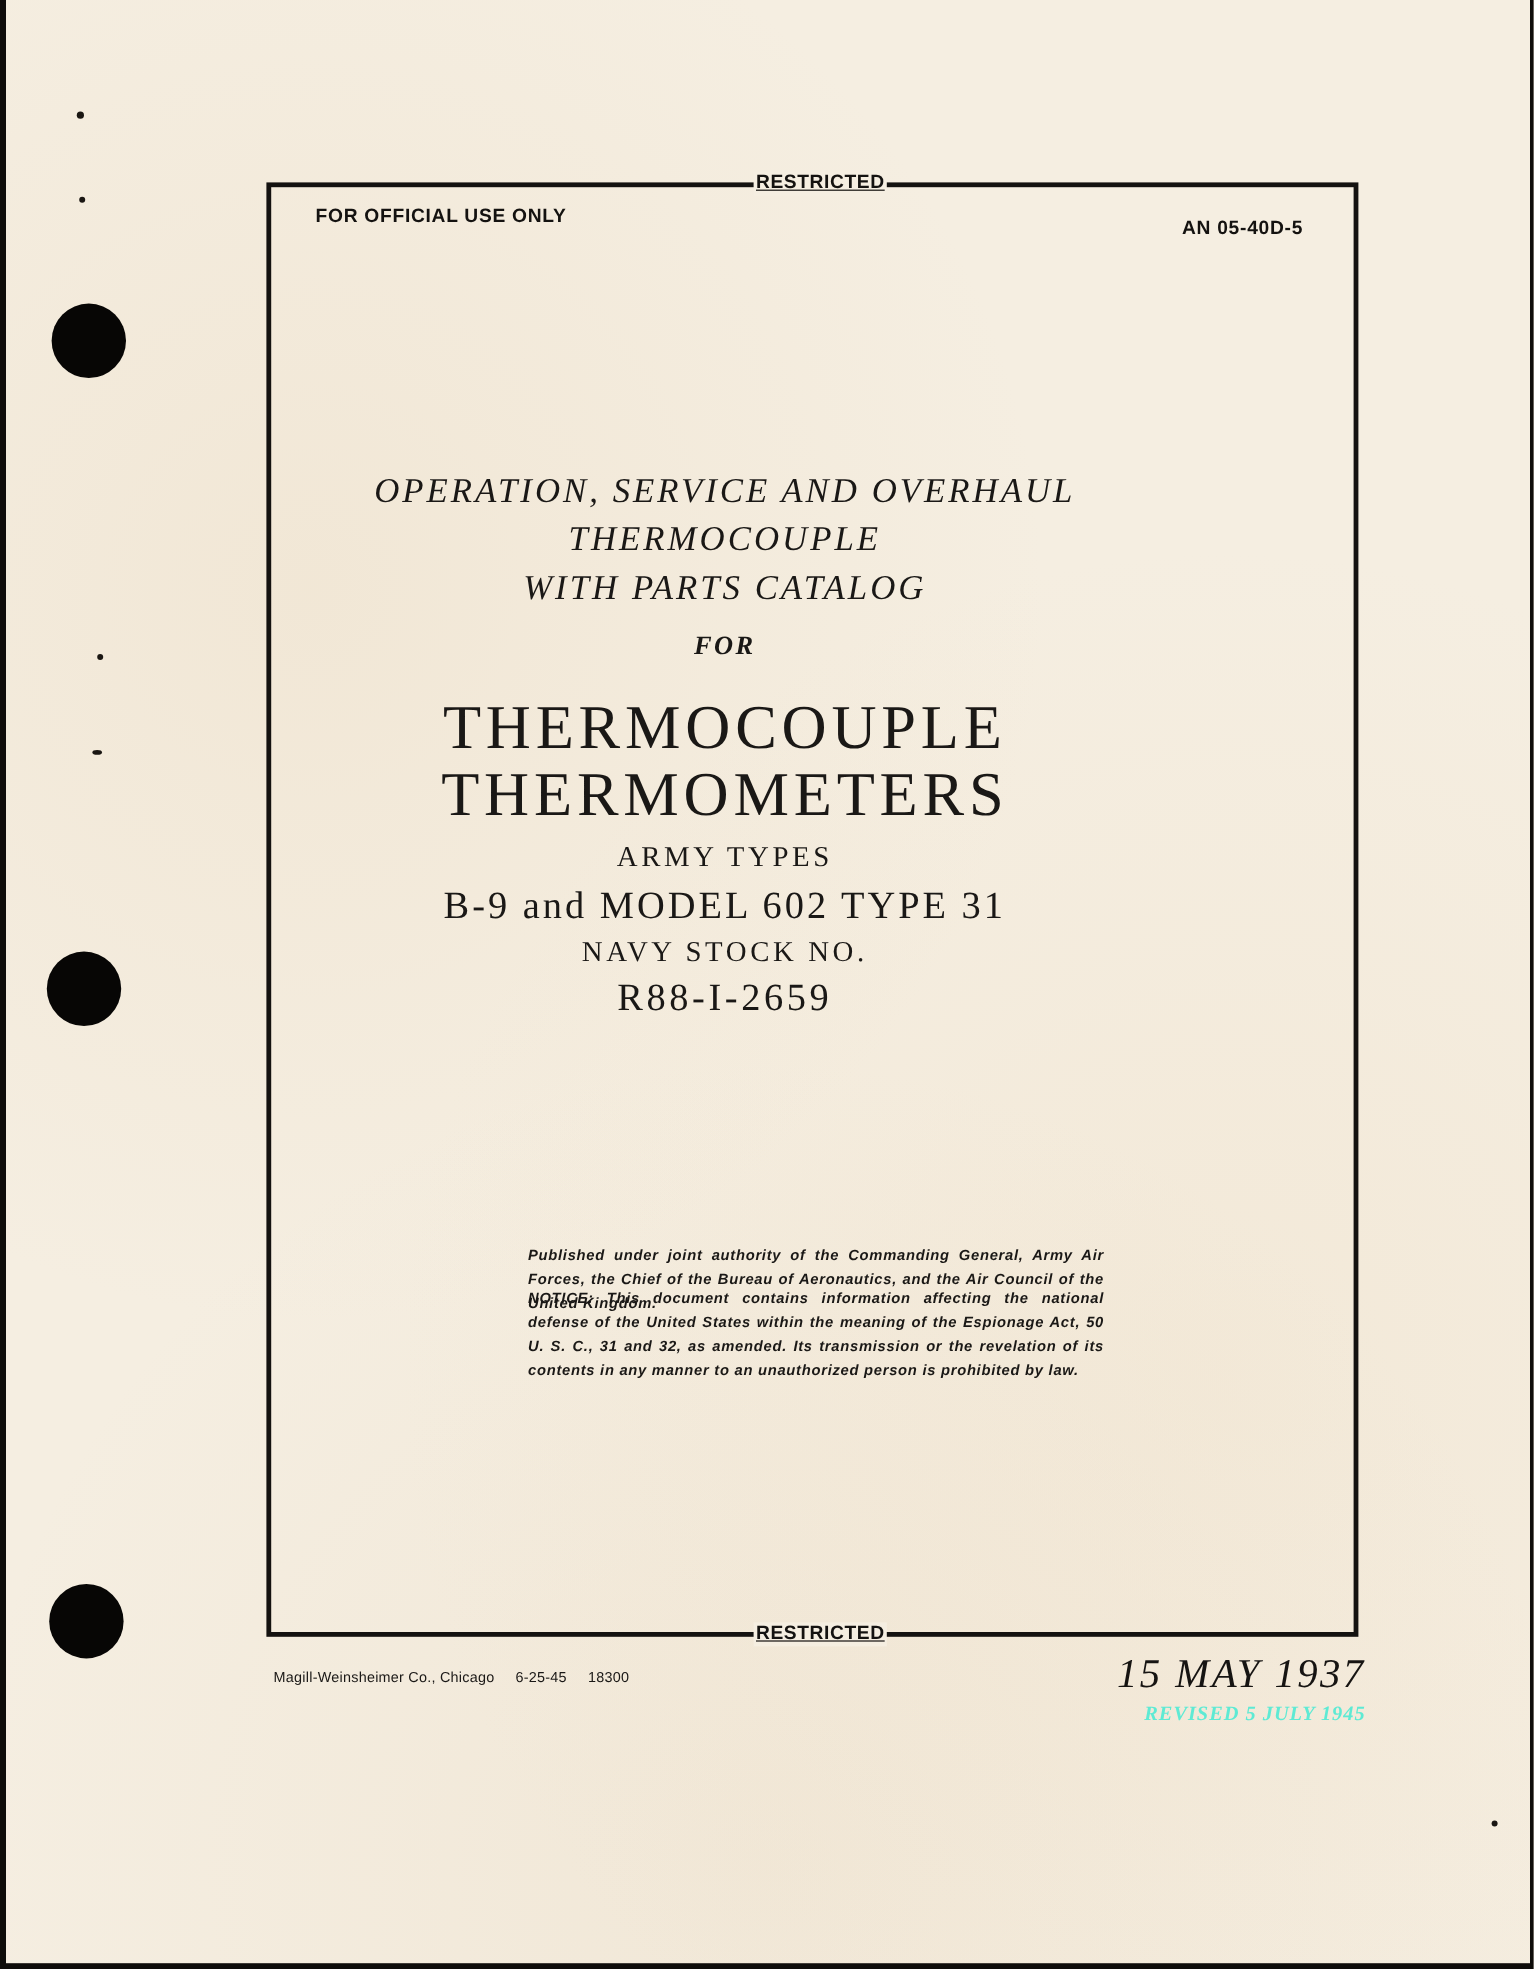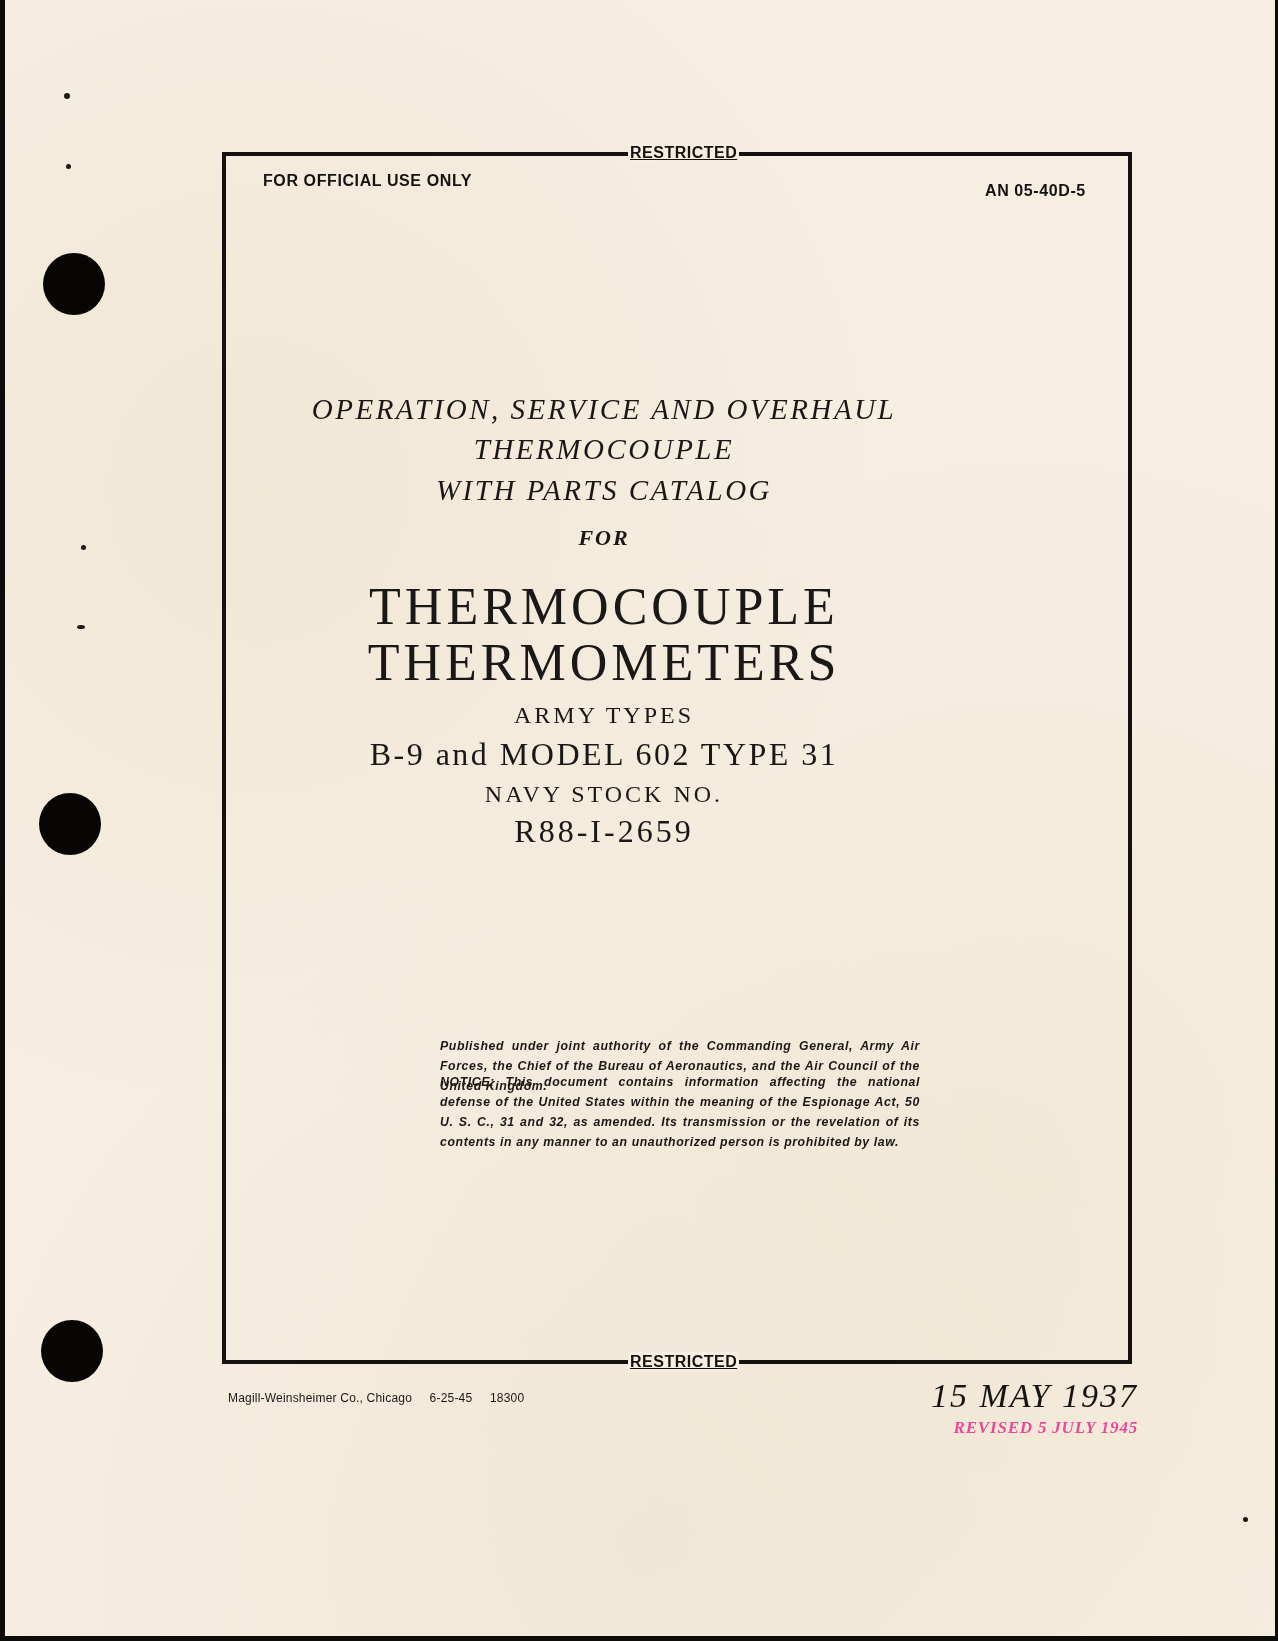--- a/index.html
+++ b/index.html
@@ -70,21 +70,21 @@
       position: absolute; left: 228px; top: 1391px;
       font-family: "Liberation Sans", sans-serif; font-size: 12px; color: #1a1816; letter-spacing: 0.2px;
     }
     .printer span { margin-right: 14px; }
     .date-main {
       position: absolute; right: 140px; top: 1377px;
       font-style: italic; font-size: 34px; letter-spacing: 2px; color: #161412;
     }
     .date-rev {
       position: absolute; right: 140px; top: 1418px;
-      font-style: italic; font-weight: bold; font-size: 17px; letter-spacing: 0.8px; color: #ec4899;
+      font-style: italic; font-weight: bold; font-size: 17px; letter-spacing: 0.8px; color: #5eead4;
     }
   </style>
 </head>
 <body>
 
 <div class="paper">
 
   <div class="hole" style="left:38px;top:253px;width:62px;height:62px;"></div>
   <div class="hole" style="left:34px;top:793px;width:62px;height:62px;"></div>
   <div class="hole" style="left:36px;top:1320px;width:62px;height:62px;"></div>

